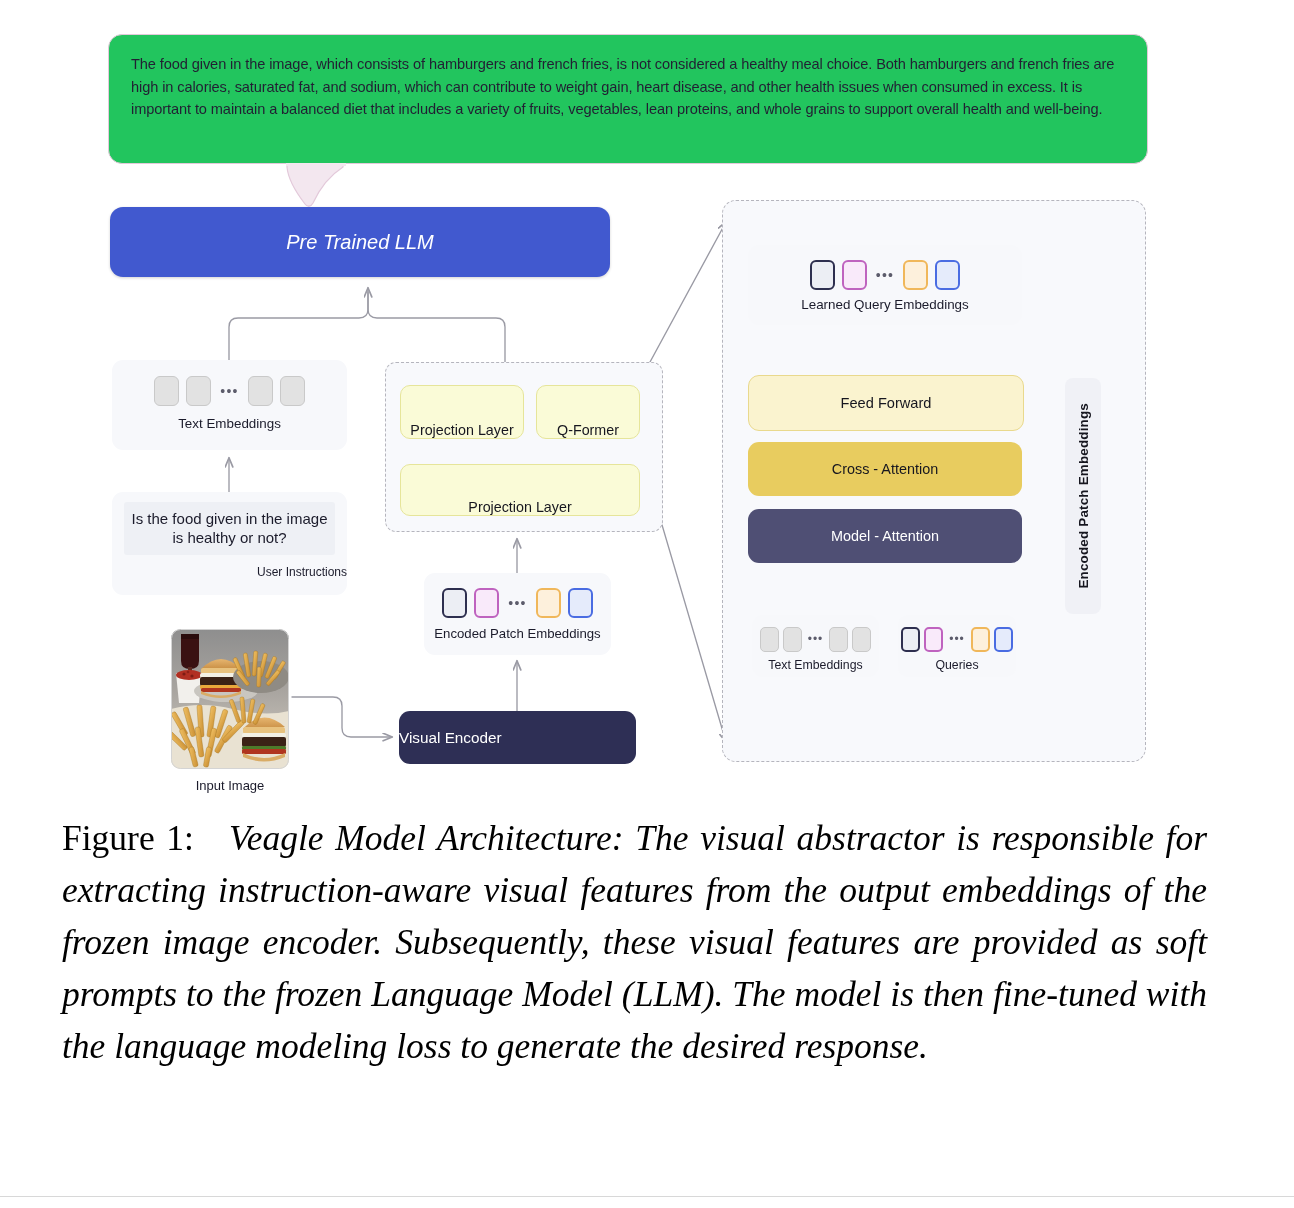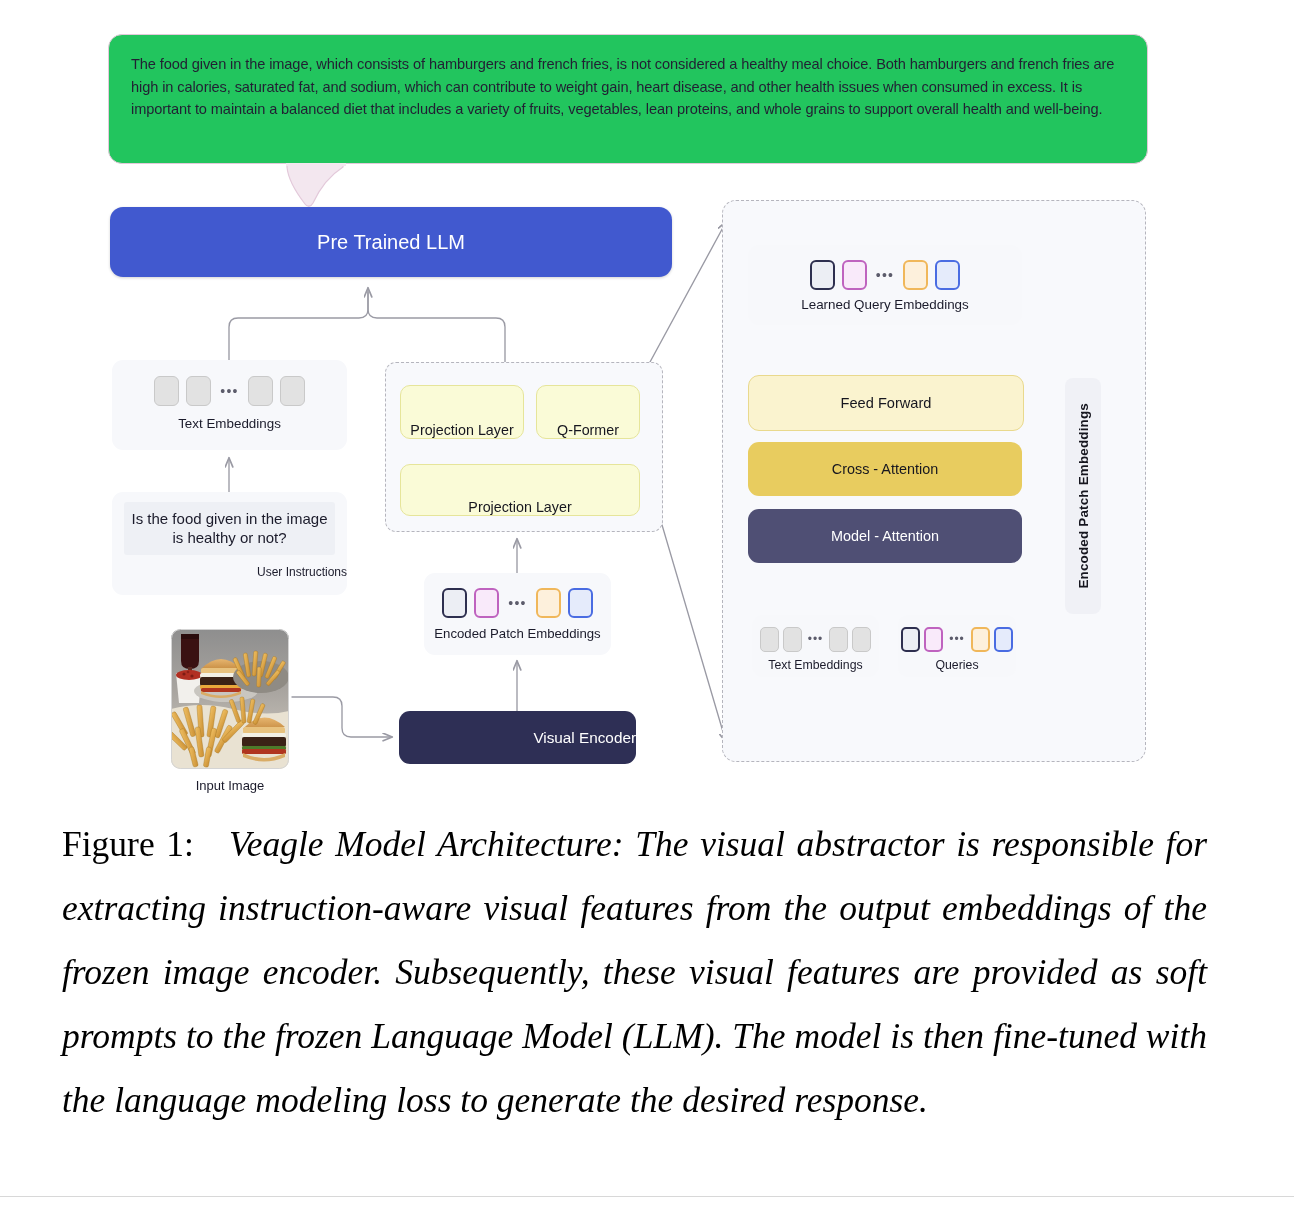--- a/index.html
+++ b/index.html
@@ -28,25 +28,26 @@
     line-height:22.5px;
     color:#221f33;
     letter-spacing:-0.1px;
   }
   #bubble-tail{
     left:285px;top:163px;width:62px;height:48px;
   }
 
   
   #llm-box{
-    left:110px;top:207px;width:562px;height:70px;
+    left:110px;top:207px;width:500px;height:70px;
     background:#4159cf;border-radius:13px;
     display:flex;align-items:center;justify-content:center;
     color:#ffffff;font-size:20px;
     box-shadow:0 1px 3px rgba(0,0,0,.18);
+    font-style:italic;
   }
 
   
   .soft-panel{background:#f7f8fb;border-radius:11px;}
 
   #text-emb-panel{left:112px;top:360px;width:235px;height:90px;}
   #text-emb-panel .chips{display:flex;align-items:center;justify-content:center;gap:7px;height:48px;padding-top:7px;}
   #text-emb-panel .cap{text-align:center;font-size:13.4px;margin-top:1px;}
 
   #user-instr-panel{left:112px;top:492px;width:235px;height:103px;}
@@ -81,21 +82,21 @@
 
   
   #patch-panel{left:424px;top:573px;width:187px;height:82px;}
   #patch-panel .chips{display:flex;align-items:center;justify-content:center;gap:7px;height:46px;padding-top:7px;}
   #patch-panel .cap{text-align:center;font-size:13.2px;margin-top:0px;}
 
   
   #visual-encoder{
     left:399px;top:711px;width:237px;height:53px;
     background:#2e2f55;border-radius:11px;
-    display:flex;align-items:center;justify-content:flex-end;
+    display:flex;align-items:center;justify-content:flex-start;
     color:#ffffff;font-size:15.3px;
   }
 
   
   #input-image-wrap{left:171px;top:629px;width:118px;height:140px;}
   #input-image{width:118px;height:140px;border-radius:9px;overflow:hidden;display:block;}
   #input-image-caption{left:171px;top:778px;width:118px;text-align:center;font-size:13px;}
 
   
   #detail-panel{
@@ -139,21 +140,21 @@
   #dp-queries{left:898px;top:615px;width:118px;height:62px;}
   #dp-queries .chips{display:flex;align-items:center;justify-content:center;gap:4px;height:38px;padding-top:5px;}
   #dp-queries .cap{text-align:center;font-size:12.3px;}
   .chip.sm{width:19px;height:25px;border-radius:5px;}
   .dots.sm{font-size:12px;letter-spacing:1px;}
 
   
   #figure-caption{
     left:62px;top:812px;width:1145px;
     font-family:"Liberation Serif", serif;
-    font-size:35.5px;line-height:64px;
+    font-size:35.5px;line-height:52px;
     text-align:justify;
     color:#000;
   }
   #figure-caption .lead{font-style:normal;}
   #figure-caption .ital{font-style:italic;}
 
   #bottom-rule{left:0;top:1196px;width:1294px;height:1px;background:#d8d8d8;}
 
   svg.overlay{position:absolute;left:0;top:0;width:1294px;height:1208px;pointer-events:none;}
 </style>

